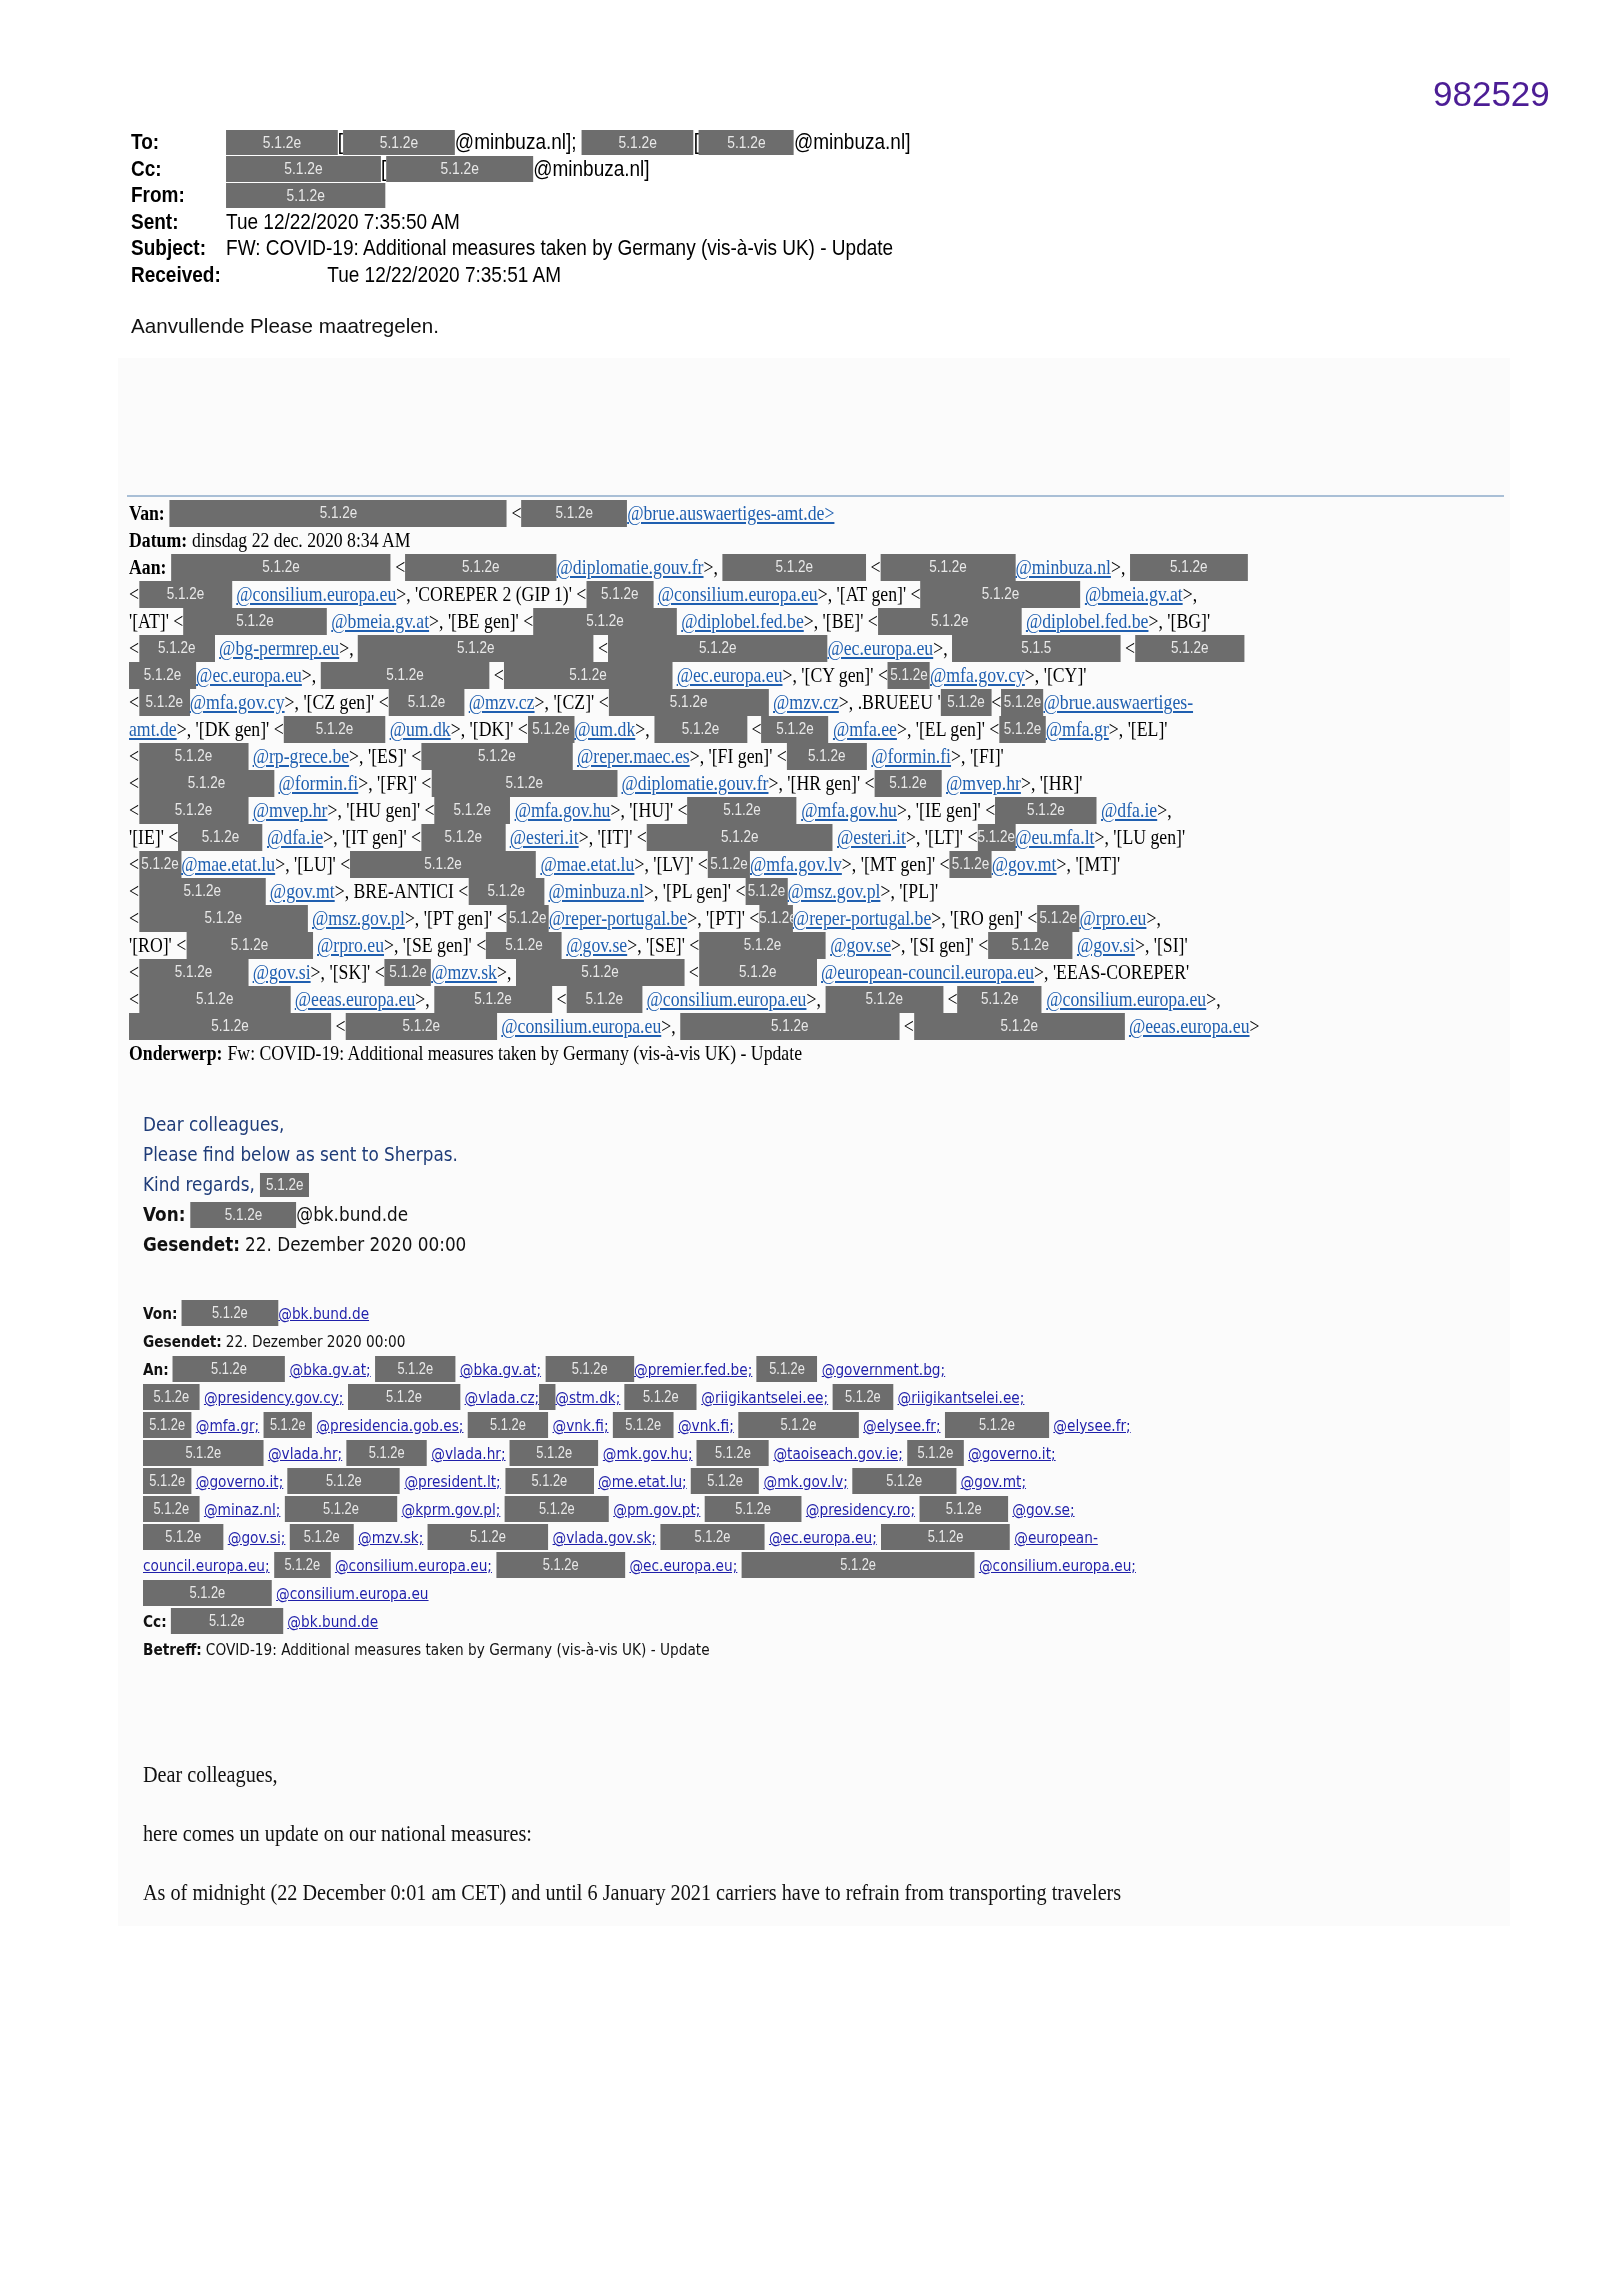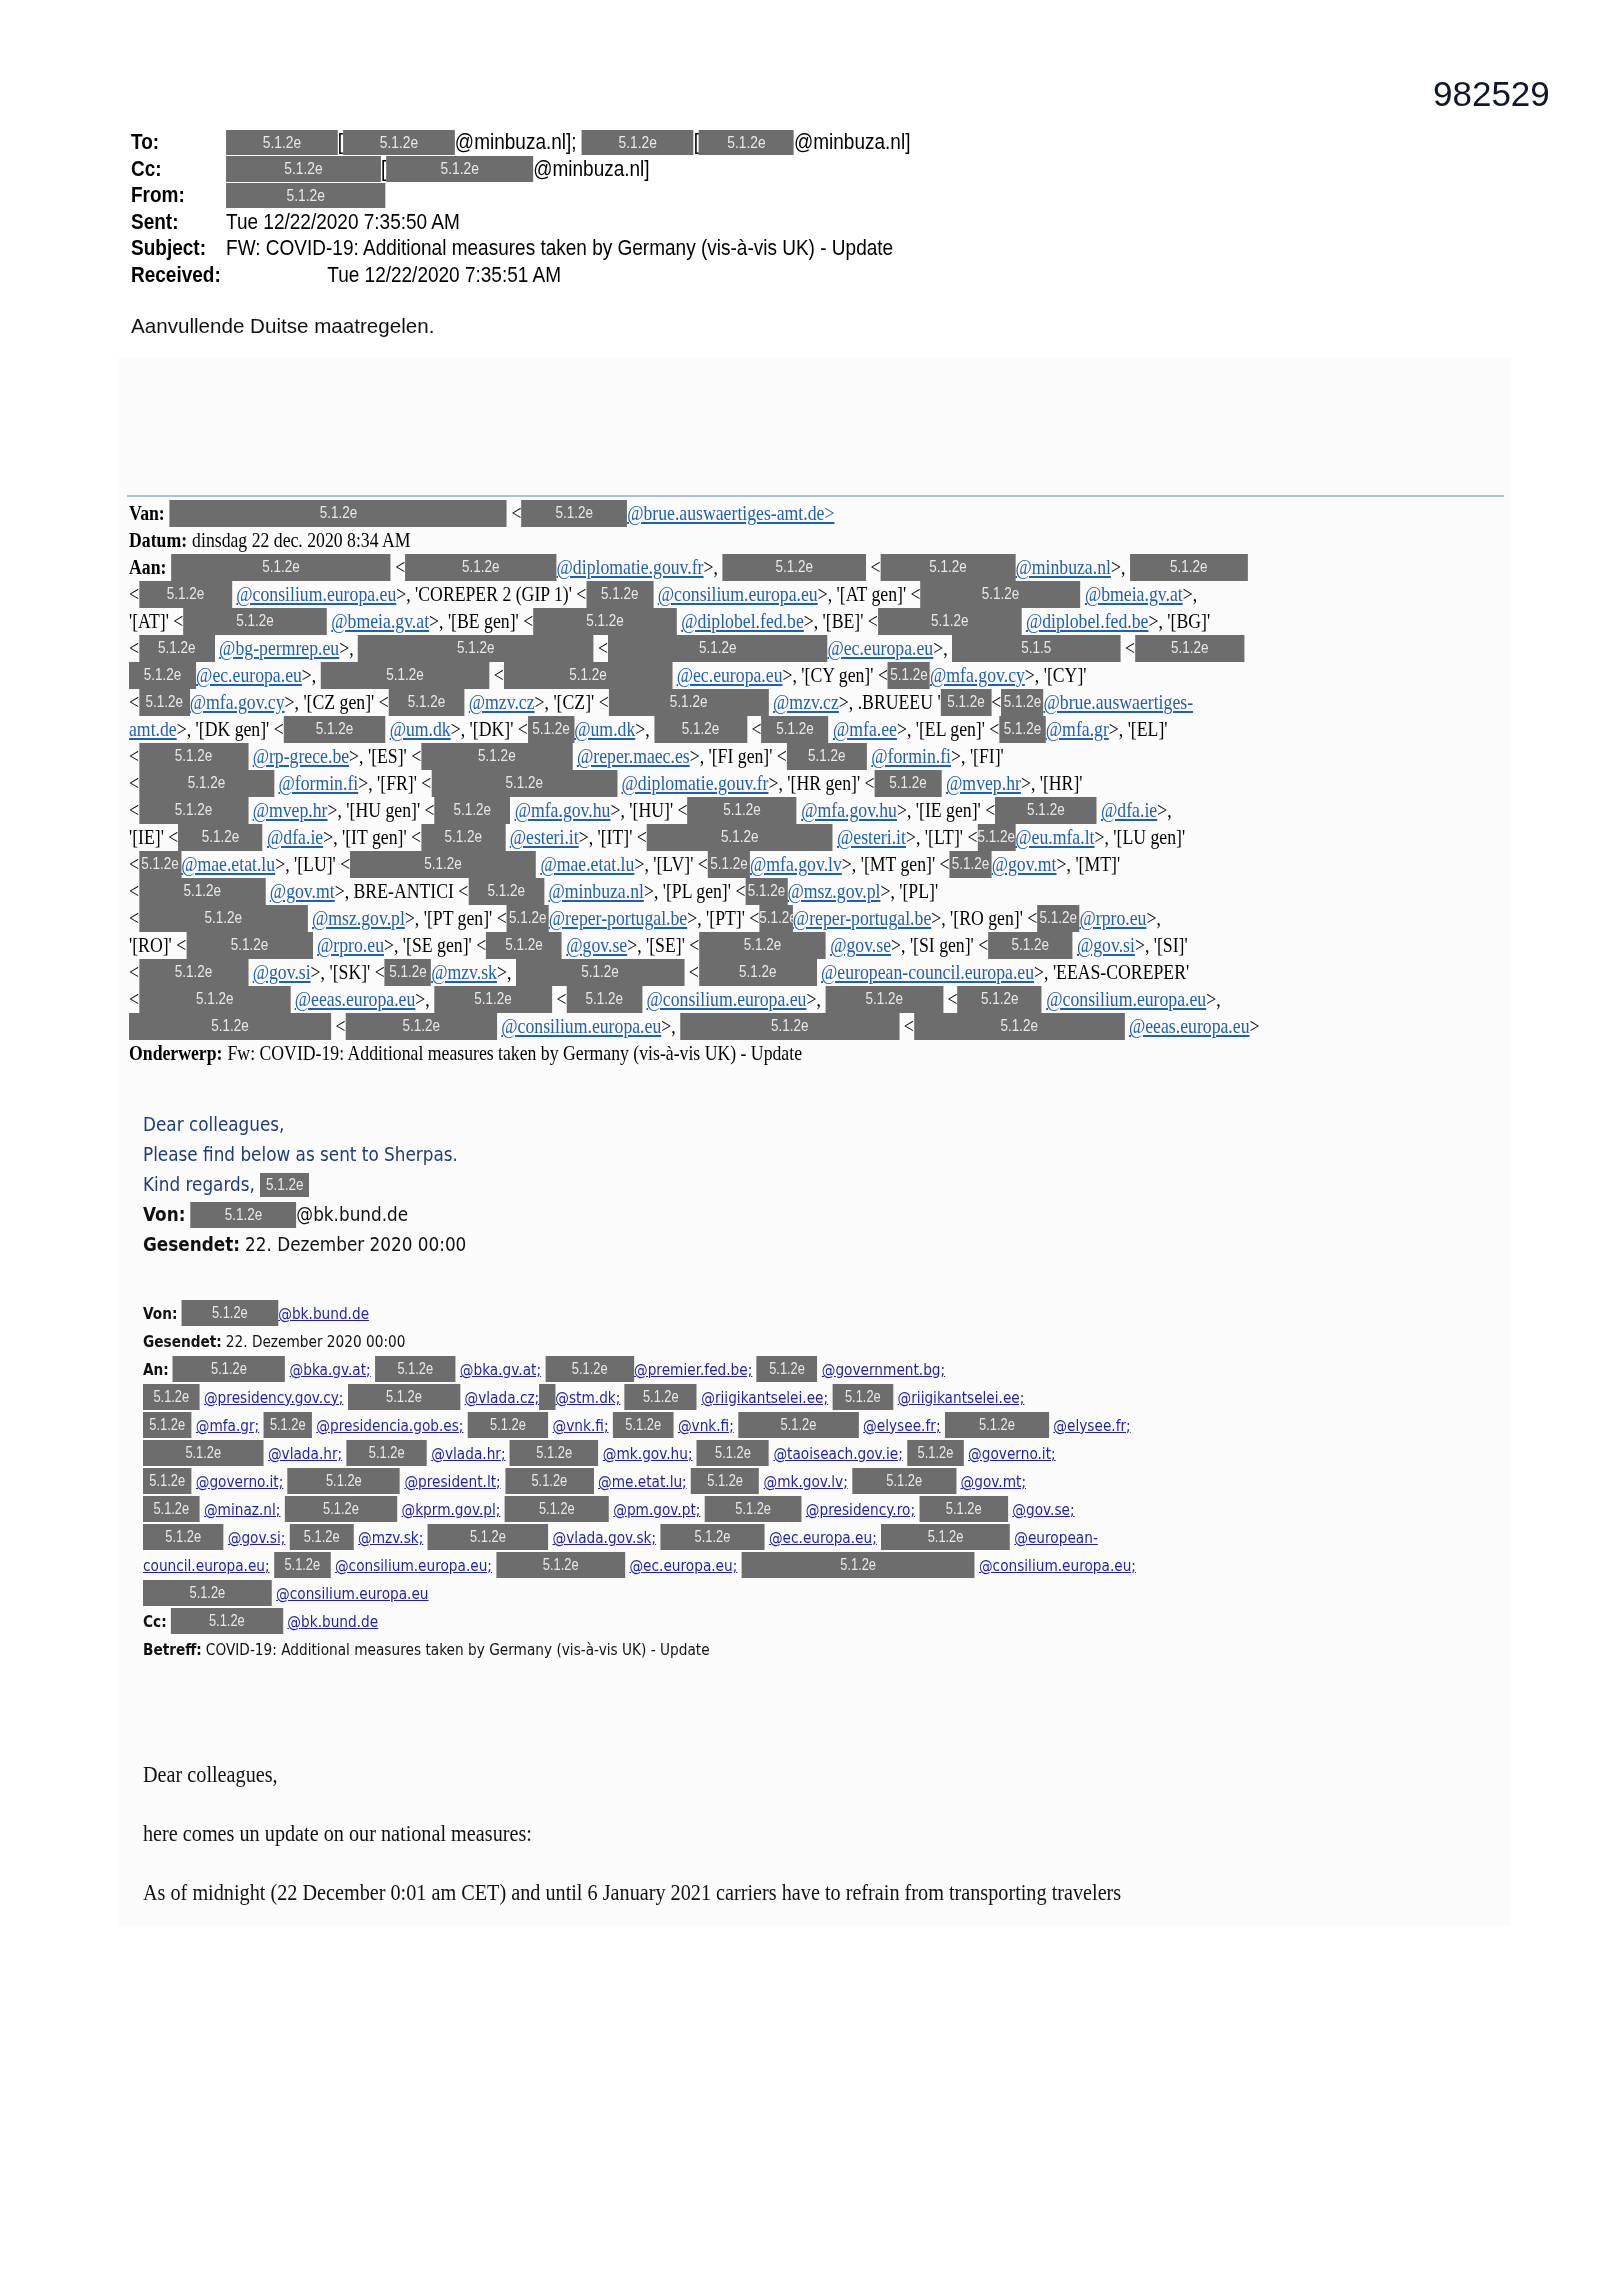--- a/index.html
+++ b/index.html
@@ -1,17 +1,17 @@
 <!DOCTYPE html>
 <html><head>
 <meta charset="utf-8">
 <style>
   html, body { margin:0; padding:0; background:#ffffff; }
   body { width:1621px; height:2292px; position:relative; overflow:hidden; font-family:"Liberation Sans", sans-serif; color:#000; }
-  .docnum { position:absolute; left:1433px; top:74px; font-size:35px; font-family:"Liberation Sans", sans-serif; color:#0f172a; }
+  .docnum { position:absolute; left:1433px; top:74px; font-size:35px; font-family:"Liberation Sans", sans-serif; color:#4c1d95; }
 
   .hdr { position:absolute; left:131px; top:129px; font-family:"Liberation Sans", sans-serif; font-size:21.6px; line-height:26.5px; transform:scaleX(0.88); transform-origin:left top; }
   .hdr .row { display:flex; align-items:center; height:26.5px; white-space:nowrap; }
   .hdr .lbl { font-weight:bold; width:108px; display:inline-block; }
   .red { display:inline-block; background:#6d6d6d; color:#e8e8e8; font-size:15.7px; text-align:center; line-height:25.5px; height:25.5px; vertical-align:middle; font-family:"Liberation Sans", sans-serif; }
   .intro { position:absolute; left:131px; top:314px; font-size:20.6px; color:#111; }
 
   .panel { position:absolute; left:118px; top:358px; width:1392px; height:1568px; background:#fbfbfb; }
   .sep { position:absolute; left:127px; top:495px; width:1377px; height:2px; background:#a9bfd6; }
 
@@ -69,21 +69,21 @@
   <div class="row">
     <span class="lbl">Subject:</span>
     <span>FW: COVID-19: Additional measures taken by Germany (vis-à-vis UK) - Update</span>
   </div>
   <div class="row">
     <span class="lbl" style="width:223px">Received:</span>
     <span>Tue 12/22/2020 7:35:51 AM</span>
   </div>
 </div>
 
-<div class="intro">Aanvullende Duitse maatregelen.</div>
+<div class="intro">Aanvullende Please maatregelen.</div>
 
 <div class="panel"></div>
 <div class="sep"></div>
 
 <div class="fwd">
   <div class="line">
     <b>Van:</b>
     <span class="red" style="width:392px">5.1.2e</span>&nbsp;&lt;
     <span class="red" style="width:123px">5.1.2e</span>
     <span class="lnk">@brue.auswaertiges-amt.de&gt;</span>

